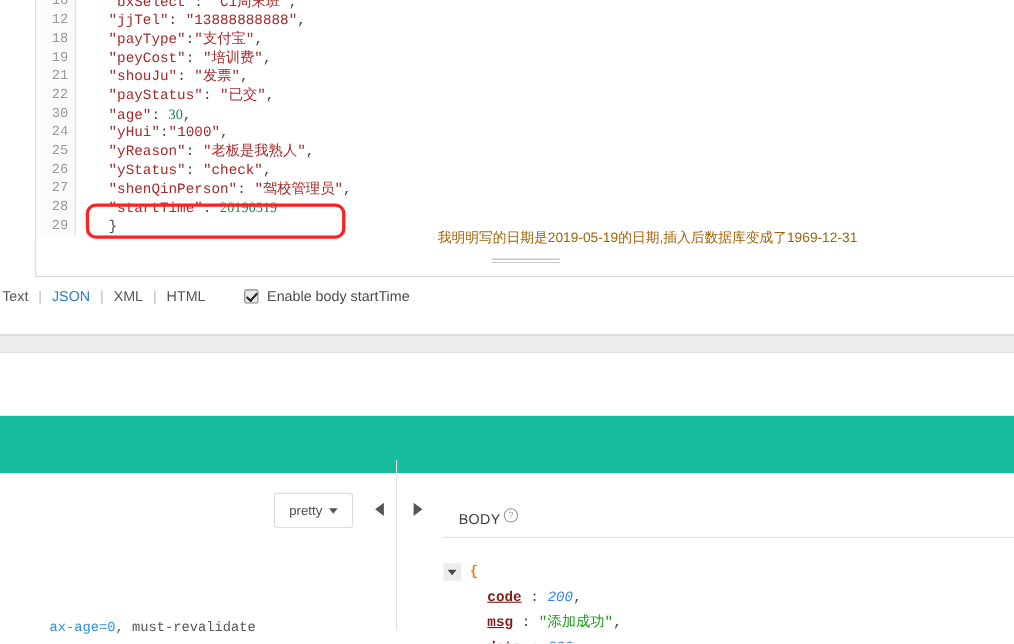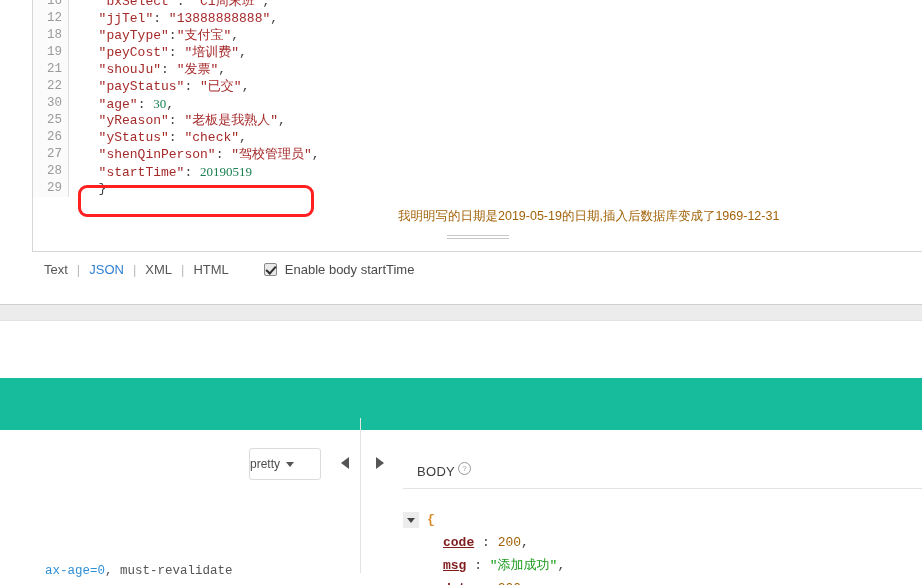--- a/index.html
+++ b/index.html
@@ -110,21 +110,20 @@
   
   .format-bar {
     position: absolute;
     left: 0;
     top: 262px;
     width: 922px;
     height: 42px;
     background: #ffffff;
     display: flex;
     align-items: flex-start;
-    padding-left: 42px;
     box-sizing: border-box;
   }
   .fmt-link {
     font-size: 13px;
     color: #555555;
     cursor: pointer;
     padding: 0 2px;
   }
   .fmt-link.active { color: #2f7fd0; }
   .fmt-sep {
@@ -205,20 +204,21 @@
     position: absolute;
     left: 249px;
     top: 0px;
     width: 72px;
     height: 32px;
     border: 1px solid #dcdcdc;
     border-radius: 3px;
     background: #ffffff;
     display: flex;
     align-items: center;
+    justify-content: center;
     font-size: 12px;
     color: #4d4d4d;
     box-sizing: border-box;
     cursor: pointer;
   }
   .pretty-caret {
     margin-left: 6px;
     width: 0; height: 0;
     border-left: 4px solid transparent;
     border-right: 4px solid transparent;
@@ -318,39 +318,40 @@
   .fold-tri::after {
     content: "";
     position: absolute;
     left: 4px; top: 6px;
     border-left: 4px solid transparent;
     border-right: 4px solid transparent;
     border-top: 5px solid #444;
   }
   .j-brace { color: #d98a2b; font-weight: bold; }
   .j-key   { color: #7f1d1d; font-weight: bold; text-decoration: underline; }
-  .j-num   { color: #a16207; }
+  .j-num   { color: #3b82f6; font-style: italic; }
   .j-str   { color: #1b9a1b; }
   .j-pun   { color: #444444; }
   .jindent { display: inline-block; width: 40px; }
 </style>
 </head>
 <body>
 
 <div id="root">
 
   <div class="editor-panel">
     <div class="code-area" id="code-area">
         <div class="code-line"><div class="ln">16</div><div class="code-text">  <span class="s-str">"bxSelect"</span><span class="s-pun">: </span><span class="s-str">"C1周末班"</span><span class="s-pun">,</span></div></div>
         <div class="code-line"><div class="ln">12</div><div class="code-text">  <span class="s-str">"jjTel"</span><span class="s-pun">: </span><span class="s-str">"13888888888"</span><span class="s-pun">,</span></div></div>
         <div class="code-line"><div class="ln">18</div><div class="code-text">  <span class="s-str">"payType"</span><span class="s-pun">:</span><span class="s-str">"支付宝"</span><span class="s-pun">,</span></div></div>
         <div class="code-line"><div class="ln">19</div><div class="code-text">  <span class="s-str">"peyCost"</span><span class="s-pun">: </span><span class="s-str">"培训费"</span><span class="s-pun">,</span></div></div>
         <div class="code-line"><div class="ln">21</div><div class="code-text">  <span class="s-str">"shouJu"</span><span class="s-pun">: </span><span class="s-str">"发票"</span><span class="s-pun">,</span></div></div>
         <div class="code-line"><div class="ln">22</div><div class="code-text">  <span class="s-str">"payStatus"</span><span class="s-pun">: </span><span class="s-str">"已交"</span><span class="s-pun">,</span></div></div>
         <div class="code-line"><div class="ln">30</div><div class="code-text">  <span class="s-str">"age"</span><span class="s-pun">: </span><span class="s-num">30</span><span class="s-pun">,</span></div></div>
+        <div class="code-line"><div class="ln">24</div><div class="code-text">  <span class="s-str">"yHui"</span><span class="s-pun">:</span><span class="s-str">"1000"</span><span class="s-pun">,</span></div></div>
         <div class="code-line"><div class="ln">25</div><div class="code-text">  <span class="s-str">"yReason"</span><span class="s-pun">: </span><span class="s-str">"老板是我熟人"</span><span class="s-pun">,</span></div></div>
         <div class="code-line"><div class="ln">26</div><div class="code-text">  <span class="s-str">"yStatus"</span><span class="s-pun">: </span><span class="s-str">"check"</span><span class="s-pun">,</span></div></div>
         <div class="code-line"><div class="ln">27</div><div class="code-text">  <span class="s-str">"shenQinPerson"</span><span class="s-pun">: </span><span class="s-str">"驾校管理员"</span><span class="s-pun">,</span></div></div>
         <div class="code-line"><div class="ln">28</div><div class="code-text">  <span class="s-str">"startTime"</span><span class="s-pun">: </span><span class="s-num">20190519</span></div></div>
         <div class="code-line"><div class="ln">29</div><div class="code-text">  <span class="s-pun">}</span></div></div>
       </div>
 
     <div class="hscroll">
       <div class="grip"></div>
     </div>

